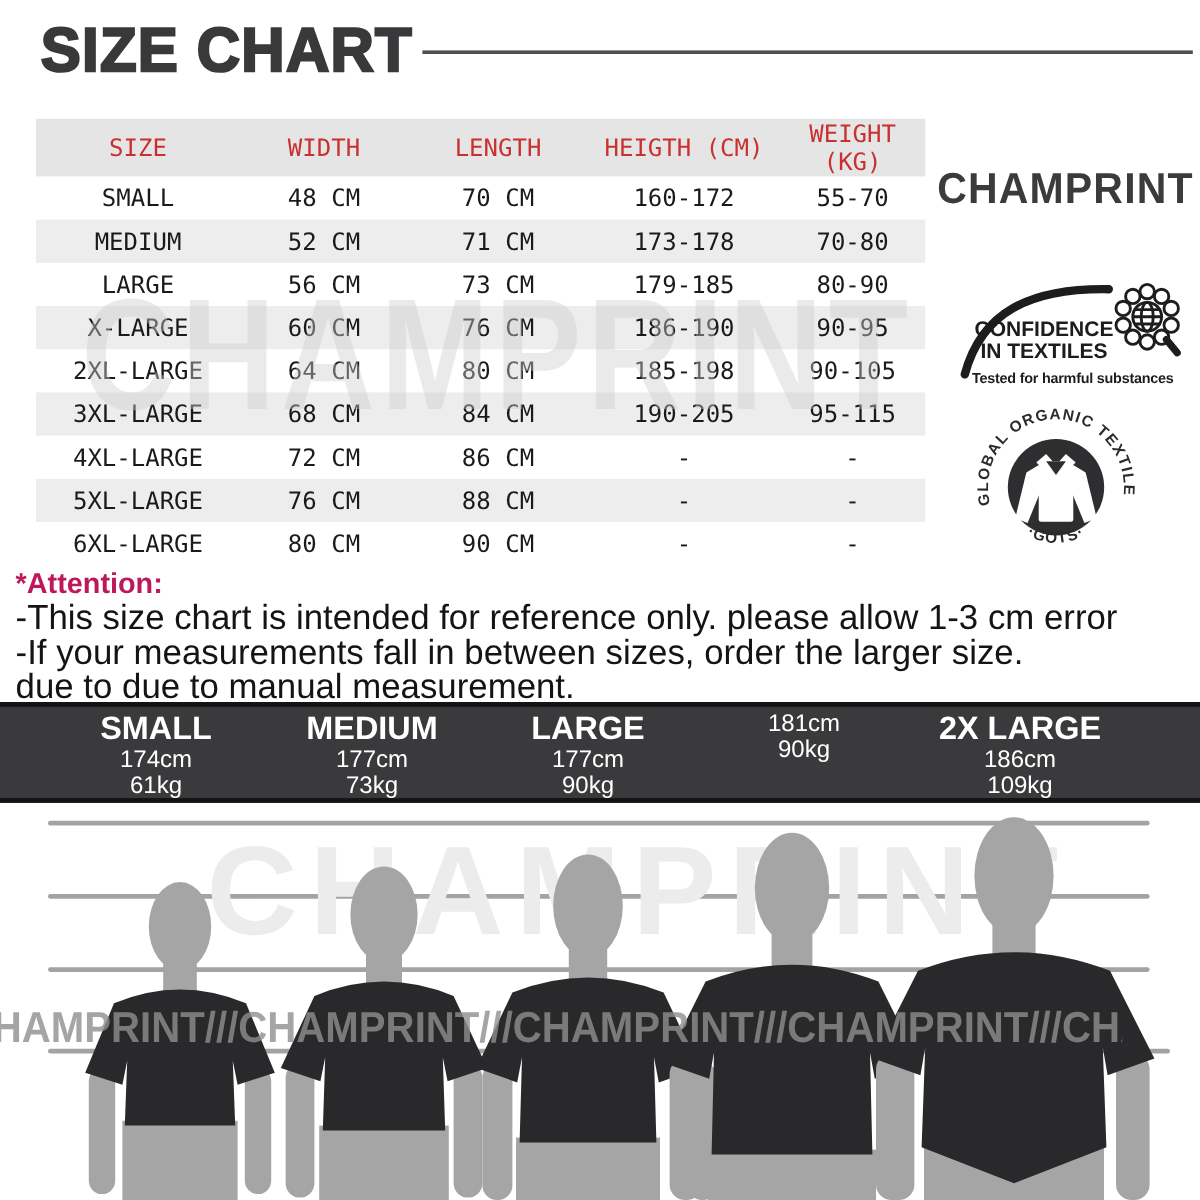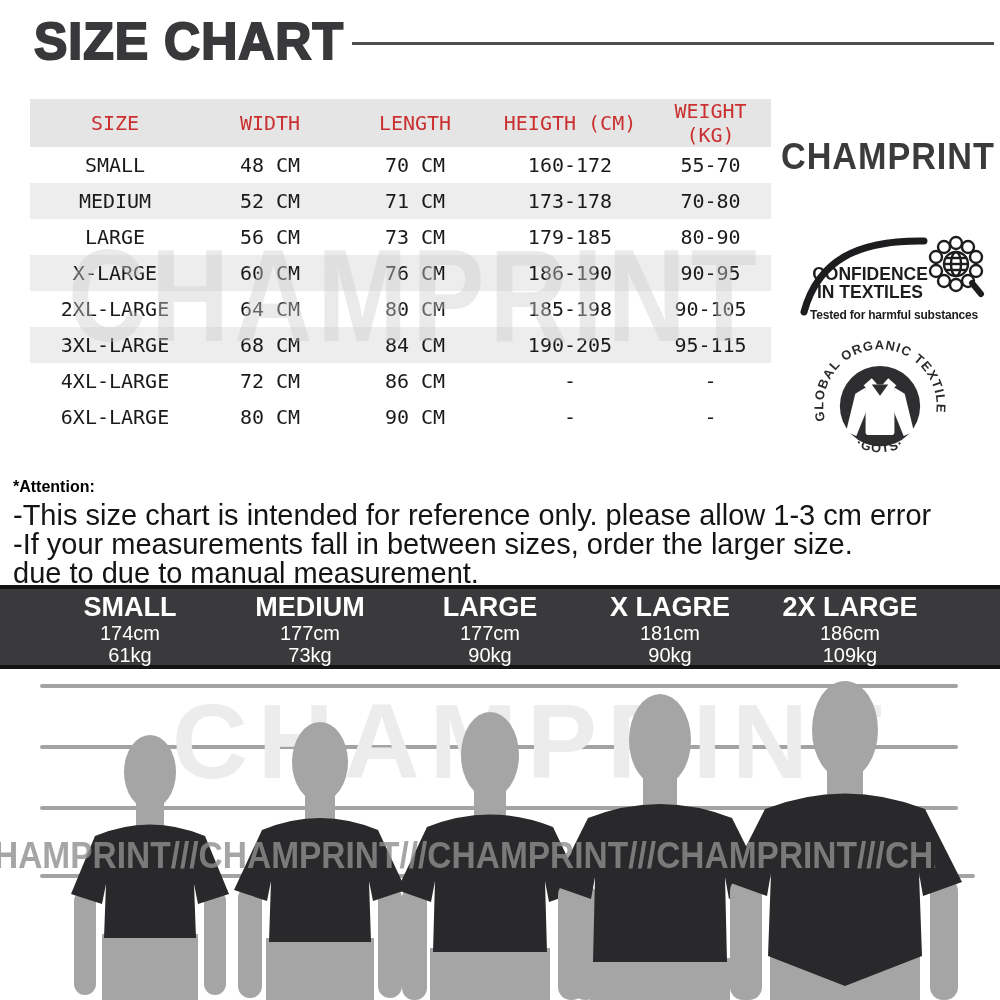--- a/index.html
+++ b/index.html
@@ -28,21 +28,21 @@
          transform-origin:left top;white-space:nowrap;pointer-events:none;z-index:4;line-height:1;}
 
   
   .brand{position:absolute;left:781px;top:136px;font-size:36px;font-weight:bold;letter-spacing:1px;
          color:#3b3b3d;transform:scaleX(0.95);transform-origin:left top;white-space:nowrap;}
   .oeko-svg{position:absolute;left:798px;top:230px;}
   .gots-svg{position:absolute;left:810px;top:334px;}
 
   
   .attention{position:absolute;left:13px;top:473px;color:#141414;}
-  .attention .head{color:#000000;font-weight:bold;font-size:16px;line-height:28px;}
+  .attention .head{color:#be185d;font-weight:bold;font-size:24px;line-height:28px;}
   .attention .ln{font-size:29px;line-height:29px;white-space:nowrap;}
 
   
   .banner{position:absolute;left:0;top:585px;width:1000px;height:84px;background:#3a3a3c;
           border-top:4px solid #141414;border-bottom:4px solid #141414;box-sizing:border-box;
           display:grid;grid-template-columns:repeat(5,1fr);padding:3px 60px 0 40px;
           color:#fff;text-align:center;}
   .banner .sz{font-size:27px;font-weight:bold;line-height:30px;}
   .banner .val{font-size:20px;line-height:22px;}
 
@@ -118,20 +118,27 @@
         <td>3XL-LARGE</td>
         <td>68 CM</td>
         <td>84 CM</td>
         <td>190-205</td>
         <td>95-115</td>
       </tr>
       <tr>
         <td>4XL-LARGE</td>
         <td>72 CM</td>
         <td>86 CM</td>
+        <td>-</td>
+        <td>-</td>
+      </tr>
+      <tr class="alt">
+        <td>5XL-LARGE</td>
+        <td>76 CM</td>
+        <td>88 CM</td>
         <td>-</td>
         <td>-</td>
       </tr>
       <tr>
         <td>6XL-LARGE</td>
         <td>80 CM</td>
         <td>90 CM</td>
         <td>-</td>
         <td>-</td>
       </tr>
@@ -204,21 +211,20 @@
       <div class="sz">MEDIUM</div>
       <div class="val">177cm</div>
       <div class="val">73kg</div>
     </div>
     <div>
       <div class="sz">LARGE</div>
       <div class="val">177cm</div>
       <div class="val">90kg</div>
     </div>
     <div>
-      <div class="sz">X LAGRE</div>
       <div class="val">181cm</div>
       <div class="val">90kg</div>
     </div>
     <div>
       <div class="sz">2X LARGE</div>
       <div class="val">186cm</div>
       <div class="val">109kg</div>
     </div>
   </div>
 

